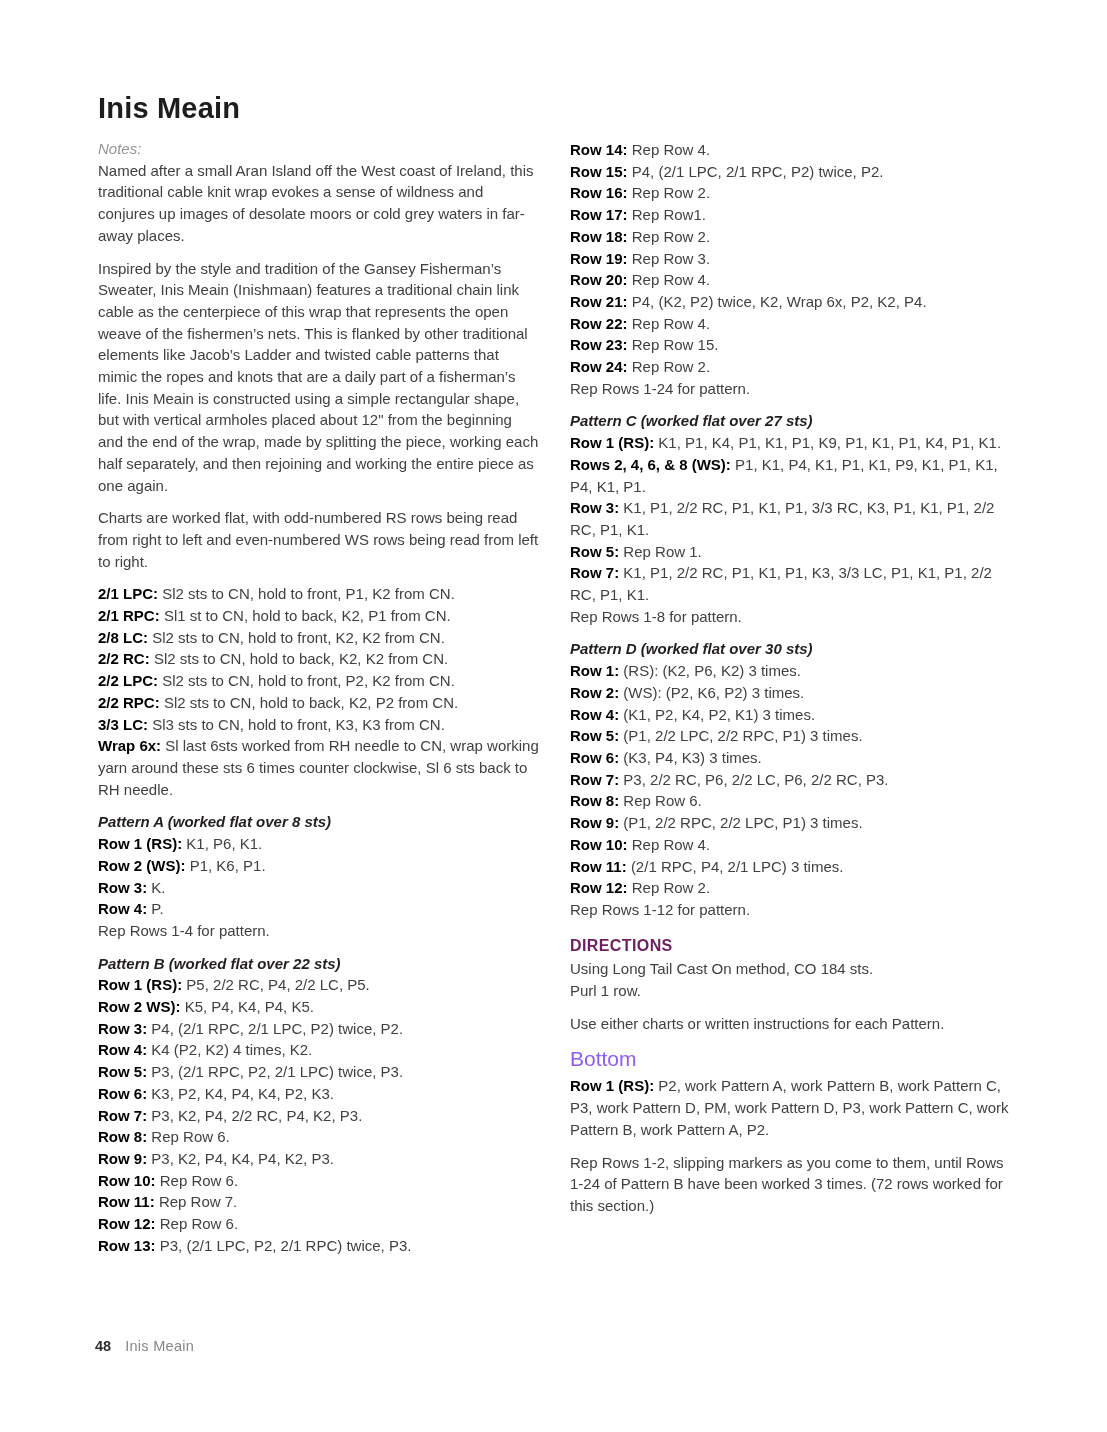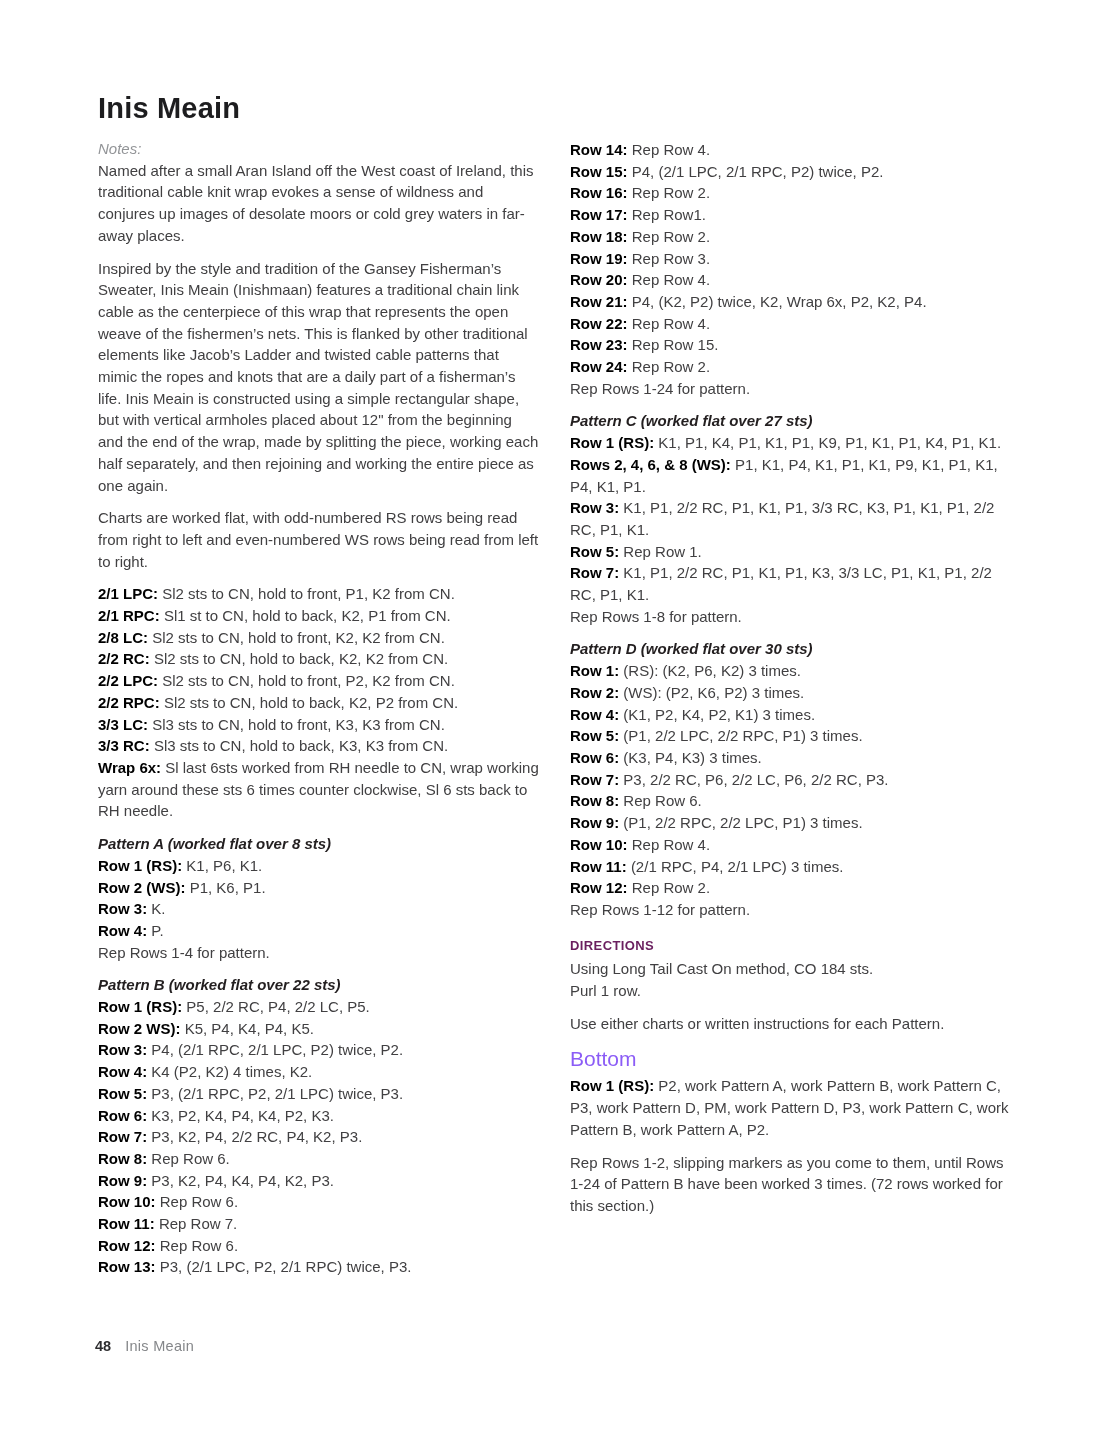--- a/index.html
+++ b/index.html
@@ -27,21 +27,21 @@
   }
   .notes{margin:0;font-style:italic;color:#939598;}
   .para{margin:0 0 11px 0;}
   .row{margin:0;}
   .h{margin:0;font-weight:bold;color:#231f20;font-style:italic;}
   .lbl{font-weight:bold;color:#000000;margin-right:.28em;}
   .section{margin-top:11px;}
   .directions-head{
     margin:14px 0 2px 0;
     font-weight:bold;
-    font-size:13px;
+    font-size:16px;
     letter-spacing:.4px;
     color:#6a1f5f;
   }
   .subhead{
     margin:12px 0 3px 0;
     font-size:21px;
     line-height:26px;
     font-weight:normal;
     color:#8b5cf6;
   }
@@ -83,21 +83,20 @@
         <p class="row"><span class="lbl">2/8 LC:</span><span>Sl2 sts to CN, hold to front, K2, K2 from CN.</span></p>
 
         <p class="row"><span class="lbl">2/2 RC:</span><span>Sl2 sts to CN, hold to back, K2, K2 from CN.</span></p>
 
         <p class="row"><span class="lbl">2/2 LPC:</span><span>Sl2 sts to CN, hold to front, P2, K2 from CN.</span></p>
 
         <p class="row"><span class="lbl">2/2 RPC:</span><span>Sl2 sts to CN, hold to back, K2, P2 from CN.</span></p>
 
         <p class="row"><span class="lbl">3/3 LC:</span><span>Sl3 sts to CN, hold to front, K3, K3 from CN.</span></p>
 
-        <p class="row"><span class="lbl">3/3 RC:</span><span>Sl3 sts to CN, hold to back, K3, K3 from CN.</span></p>
 
         <p class="row"><span class="lbl">Wrap 6x:</span><span>Sl last 6sts worked from RH needle to CN, wrap working yarn around these sts 6 times counter clockwise, Sl 6 sts back to RH needle.</span></p>
       </div>
 
     <div class="section">
       <p class="h">Pattern A (worked flat over 8 sts)</p>
       <div>
 
           <p class="row"><span class="lbl">Row 1 (RS):</span><span>K1, P6, K1.</span></p>
 

